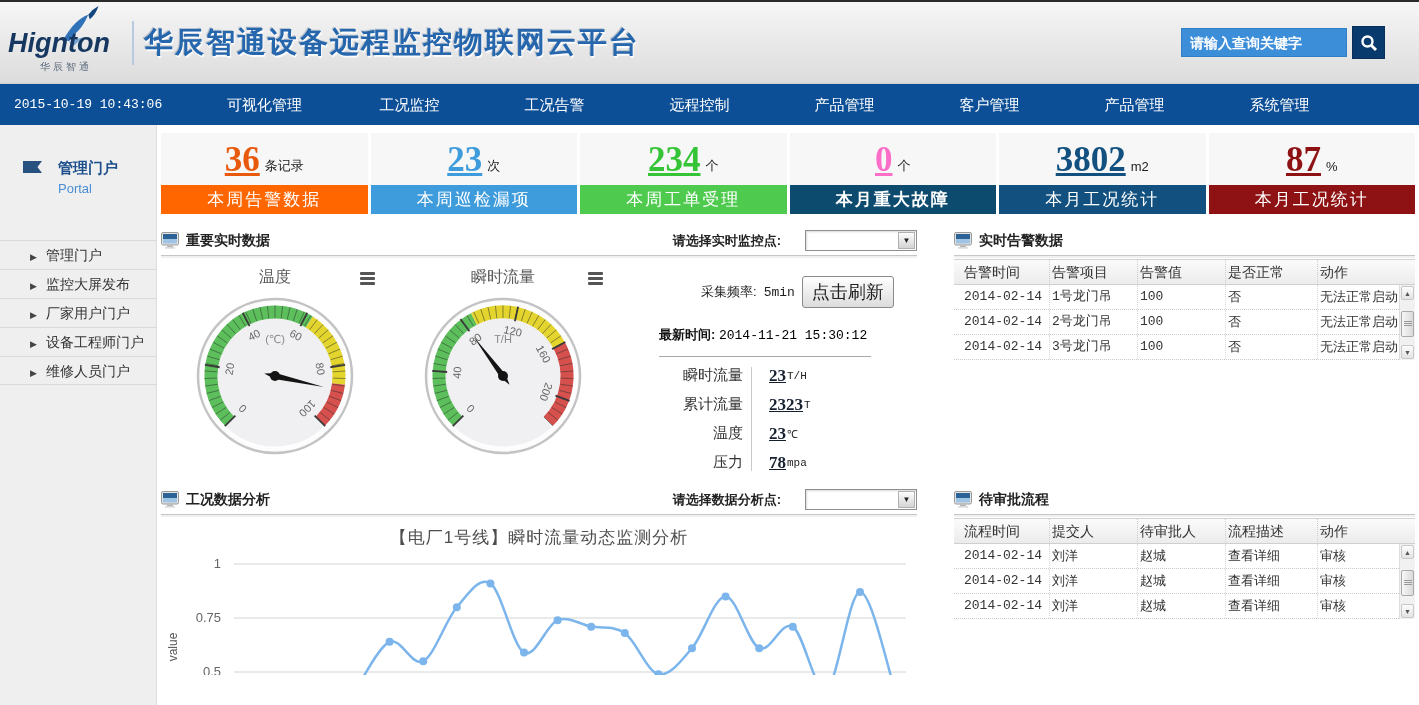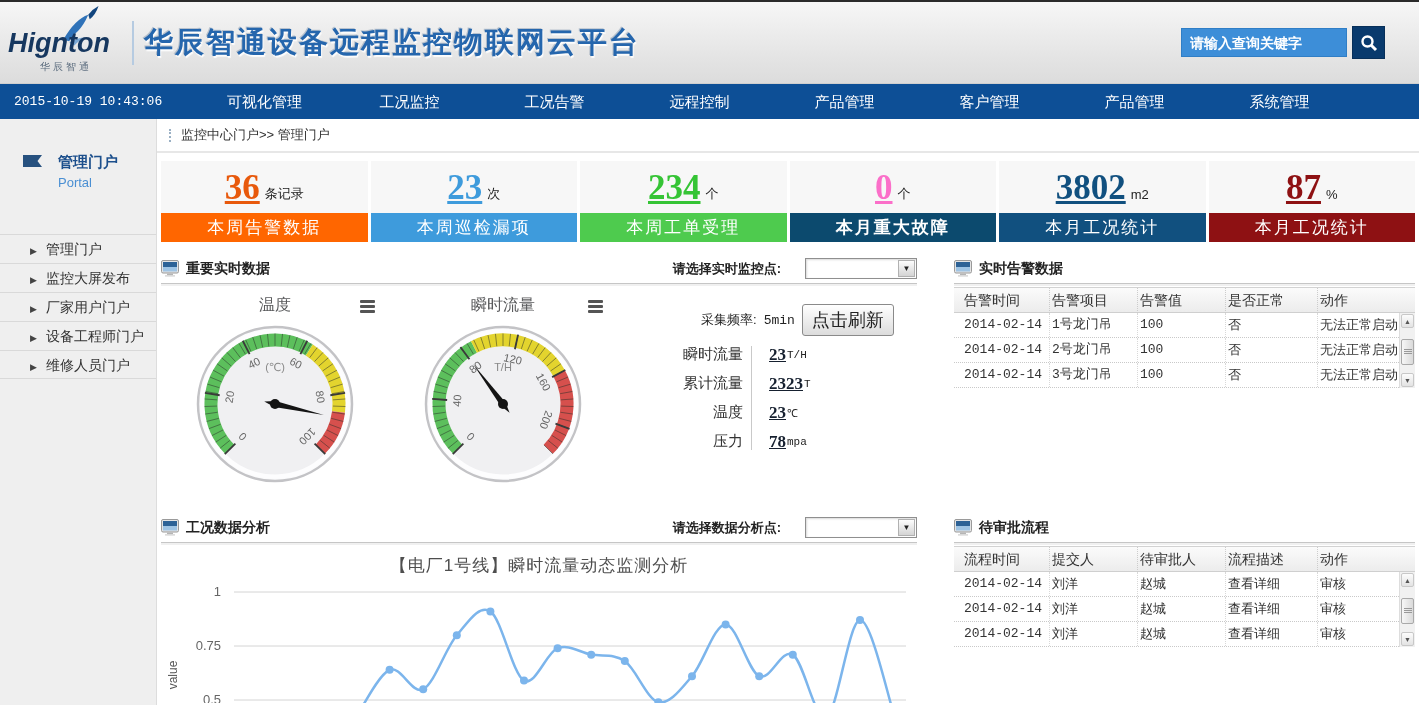--- a/index.html
+++ b/index.html
@@ -16,21 +16,21 @@
   .brand-sub { position:absolute; left:40px; top:56px; font-size:10px; color:#5a6b7d; letter-spacing:3px; }
   .title-sep { width:2px; height:44px; background:#b6cbe1; margin:0 10px 0 2px; flex:none; }
   .app-title { font-size:29px; font-weight:bold; color:#2566ad; letter-spacing:2px;
     text-shadow:1px 2px 1px rgba(255,255,255,.9), -1px -1px 0 rgba(22,62,110,.25); }
   .search { position:absolute; right:34px; top:24px; display:flex; align-items:center;justify-content:flex-end; }
   .search input { width:166px; height:29px; background:#3d8ed8; border:1px solid #2f7ec6; color:#fff; font-size:14px; font-weight:bold; padding:0 8px; outline:none; }
   .search input::placeholder { color:#fff; opacity:1; }
   .search button { width:33px; height:33px; margin-left:5px; background:#093a6d; border:1px solid #072f59; display:flex; align-items:center; justify-content:center; cursor:pointer; }
 
   
-  nav { height:35px; background:#0d4f96; display:flex; align-items:center; }
+  nav { height:41px; background:#0d4f96; display:flex; align-items:center; }
   .nav-time { width:192px; flex:none; color:#fff; font-size:13px; font-family:"Liberation Mono","DejaVu Sans Mono",monospace; padding-left:14px; }
   .nav-items { width:1160px; display:flex; }
   .nav-item { flex:1; text-align:center; color:#fff; font-size:15px; cursor:pointer; line-height:33px; }
 
   
   .body-row { display:flex; height:588px; }
   aside { width:157px; flex:none; background:#efefef; border-right:1px solid #ddd; }
   .portal { display:flex; gap:12px; padding:34px 0 0 20px; }
   .portal-title { font-size:15px; font-weight:bold; color:#1c4f8c; }
   .portal-sub { font-size:13px; color:#4a8fd3; margin-top:3px; }
@@ -159,24 +159,20 @@
       <div class="side-menu">
           <div class="side-item"><span class="tri">▶</span><span>管理门户</span></div>
           <div class="side-item"><span class="tri">▶</span><span>监控大屏发布</span></div>
           <div class="side-item"><span class="tri">▶</span><span>厂家用户门户</span></div>
           <div class="side-item"><span class="tri">▶</span><span>设备工程师门户</span></div>
           <div class="side-item"><span class="tri">▶</span><span>维修人员门户</span></div>
         </div>
     </aside>
 
     <main>
-      <div class="breadcrumb">
-        <span class="bc-icon"></span>
-        <span>监控中心门户&gt;&gt; 管理门户</span>
-      </div>
 
       <div class="stats-row">
           <div class="stat-card">
             <div class="stat-top">
               <span class="stat-value" style="color: rgb(232, 89, 12);">36</span>
               <span class="stat-unit">条记录</span>
             </div>
             <div class="stat-label" style="background: rgb(255, 102, 0);">本周告警数据</div>
           </div>
           <div class="stat-card">
@@ -391,20 +387,24 @@
                     <circle cx="80" cy="80" r="5" fill="#141414"></circle>
                   </svg>
               </div>
 
               <div class="info-block">
                 <div class="freq-row">
                   <span>采集频率:</span>
                   <span class="mono">5min</span>
                   <button class="btn-refresh">点击刷新</button>
                 </div>
+                <div class="latest">
+                  <b>最新时间:</b>
+                  <span class="mono">2014-11-21 15:30:12</span>
+                </div>
                 <div class="readings">
                     <div class="reading-row">
                       <span class="r-label">瞬时流量</span>
                       <span class="r-value">23</span>
                       <span class="r-unit">T/H</span>
                     </div>
                     <div class="reading-row">
                       <span class="r-label">累计流量</span>
                       <span class="r-value">2323</span>
                       <span class="r-unit">T</span>

